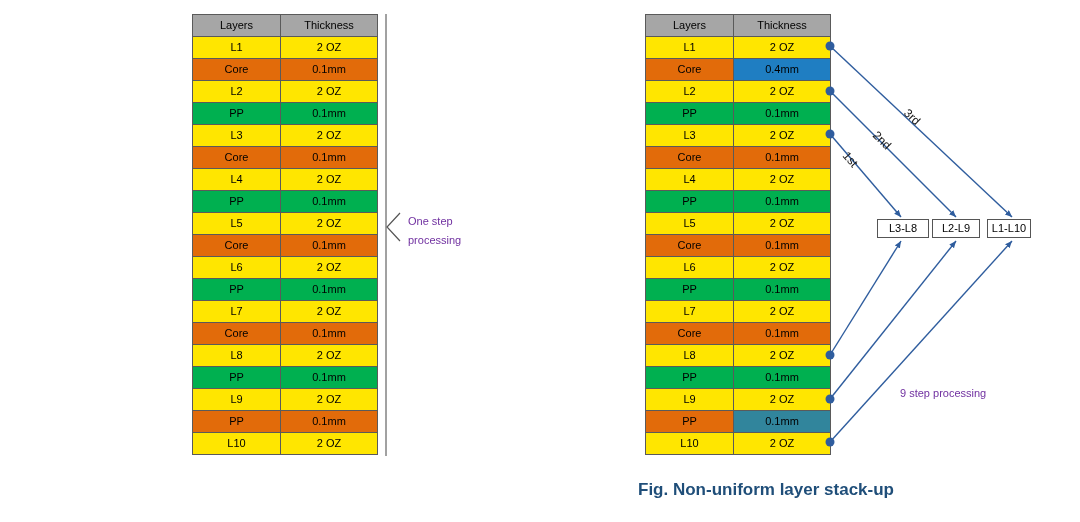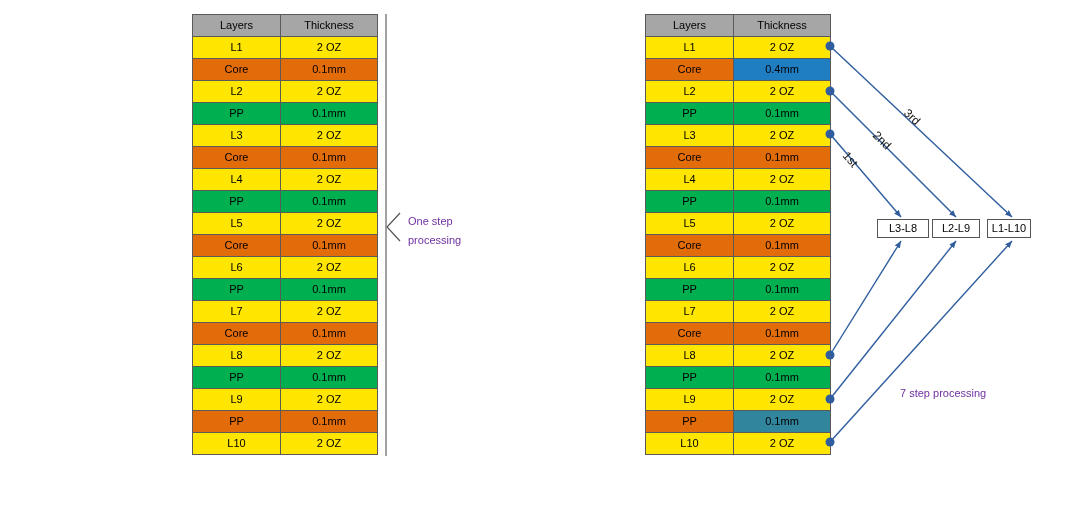--- a/index.html
+++ b/index.html
@@ -104,26 +104,27 @@
       <div class="cell" style="background: rgb(49, 133, 156);">0.1mm</div>
       <div class="cell" style="background: rgb(255, 230, 0);">L10</div>
       <div class="cell" style="background: rgb(255, 230, 0);">2 OZ</div>
     </div>
 
   <div class="note" style="left:408px; top:212px;">
     <span>One step</span><br>
     <span>processing</span>
   </div>
 
-  <div class="note" style="left:900px; top:384px;">7 step processing</div>
+  <div class="note" style="left:900px; top:384px;">9 step processing</div>
 
   <div class="gbox" style="left:877px; width:52px;">L3-L8</div>
   <div class="gbox" style="left:932px; width:48px;">L2-L9</div>
   <div class="gbox" style="left:987px; width:44px;">L1-L10</div>
 
+  <div class="caption" style="left:576px; width:380px;">Fig. Non-uniform layer stack-up</div>
 
   <svg class="overlay" viewBox="0 0 1080 522">
     <defs>
       <marker id="ah" markerWidth="9" markerHeight="8" refX="7" refY="3" orient="auto" markerUnits="userSpaceOnUse">
         <path d="M0,0 L7,3 L0,6 Z" fill="#2F5D9E"></path>
       </marker>
     </defs>
 
     <line x1="386" y1="14" x2="386" y2="456" stroke="#444" stroke-width="1"></line>
     <polyline points="400,213 387,227 400,241" fill="none" stroke="#555" stroke-width="1.2"></polyline>

